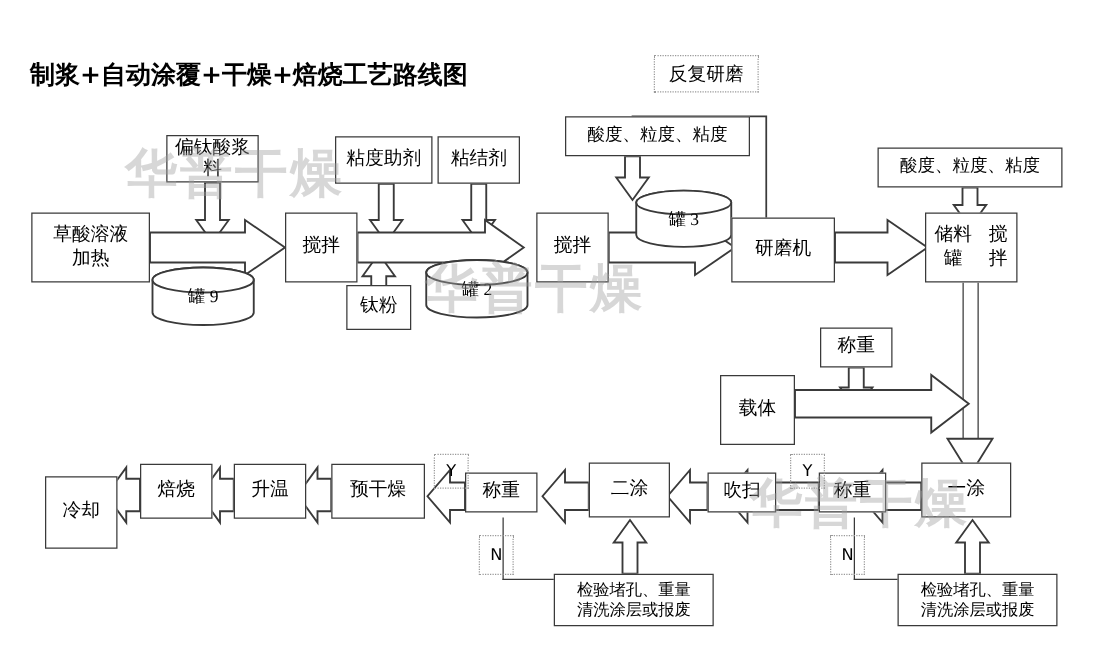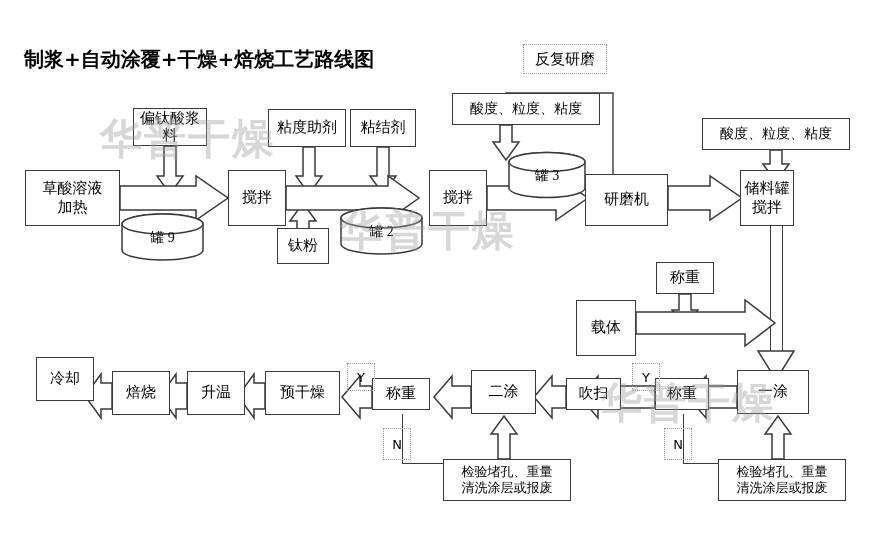--- a/index.html
+++ b/index.html
@@ -181,21 +181,21 @@
       <path d="M1,10 A38,9.5 0 0 1 77,10 L77,36 A38,9.5 0 0 1 1,36 Z" fill="#fff" stroke="#3a3a3a" stroke-width="1.5"></path>
       <ellipse cx="39" cy="10" rx="38" ry="9.5" fill="#fff" stroke="#3a3a3a" stroke-width="1.5"></ellipse>
     </svg>
     <div class="lbl">罐 3</div>
   </div>
 
   <div class="box" style="left:585px;top:174px;width:83px;height:52px;">研磨机</div>
 
   <div class="box" style="left:702px;top:118px;width:148px;height:32px;font-size:14px;">酸度、粒度、粘度</div>
 
-  <div class="box two-line" style="left:740px;top:170px;width:54px;height:56px;flex-direction:column;">
+  <div class="box two-line" style="left:740px;top:170px;width:74px;height:56px;">
     <span class="l">储料罐</span>
     <span class="l">搅拌</span>
   </div>
 
   <div class="box" style="left:656px;top:262px;width:58px;height:32px;">称重</div>
 
   <div class="box" style="left:576px;top:300px;width:60px;height:56px;">载体</div>
 
   <div class="box" style="left:737px;top:370px;width:72px;height:44px;">一涂</div>
 
@@ -206,21 +206,21 @@
   <div class="box" style="left:471px;top:370px;width:65px;height:44px;">二涂</div>
 
   <div class="box" style="left:372px;top:378px;width:58px;height:32px;">称重</div>
 
   <div class="box" style="left:265px;top:371px;width:75px;height:44px;">预干燥</div>
 
   <div class="box" style="left:187px;top:371px;width:58px;height:44px;">升温</div>
 
   <div class="box" style="left:112px;top:371px;width:58px;height:44px;">焙烧</div>
 
-  <div class="box" style="left:36px;top:357px;width:58px;height:44px;">冷却</div>
+  <div class="box" style="left:36px;top:381px;width:58px;height:58px;">冷却</div>
 
   <div class="box two-line" style="left:443px;top:459px;width:128px;height:42px;flex-direction:column;font-size:13px;">
     <span class="l">检验堵孔、重量</span>
     <span class="l">清洗涂层或报废</span>
   </div>
 
   <div class="box two-line" style="left:718px;top:459px;width:128px;height:42px;flex-direction:column;font-size:13px;">
     <span class="l">检验堵孔、重量</span>
     <span class="l">清洗涂层或报废</span>
   </div>

